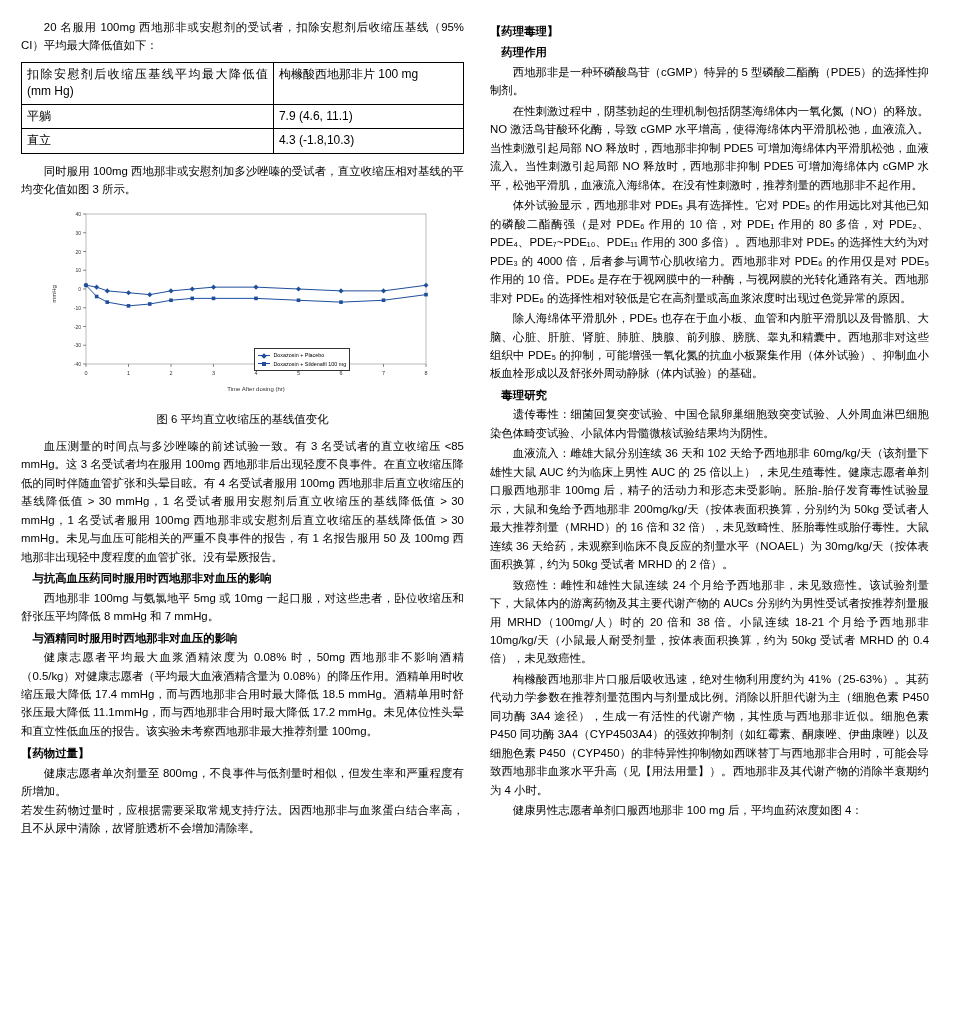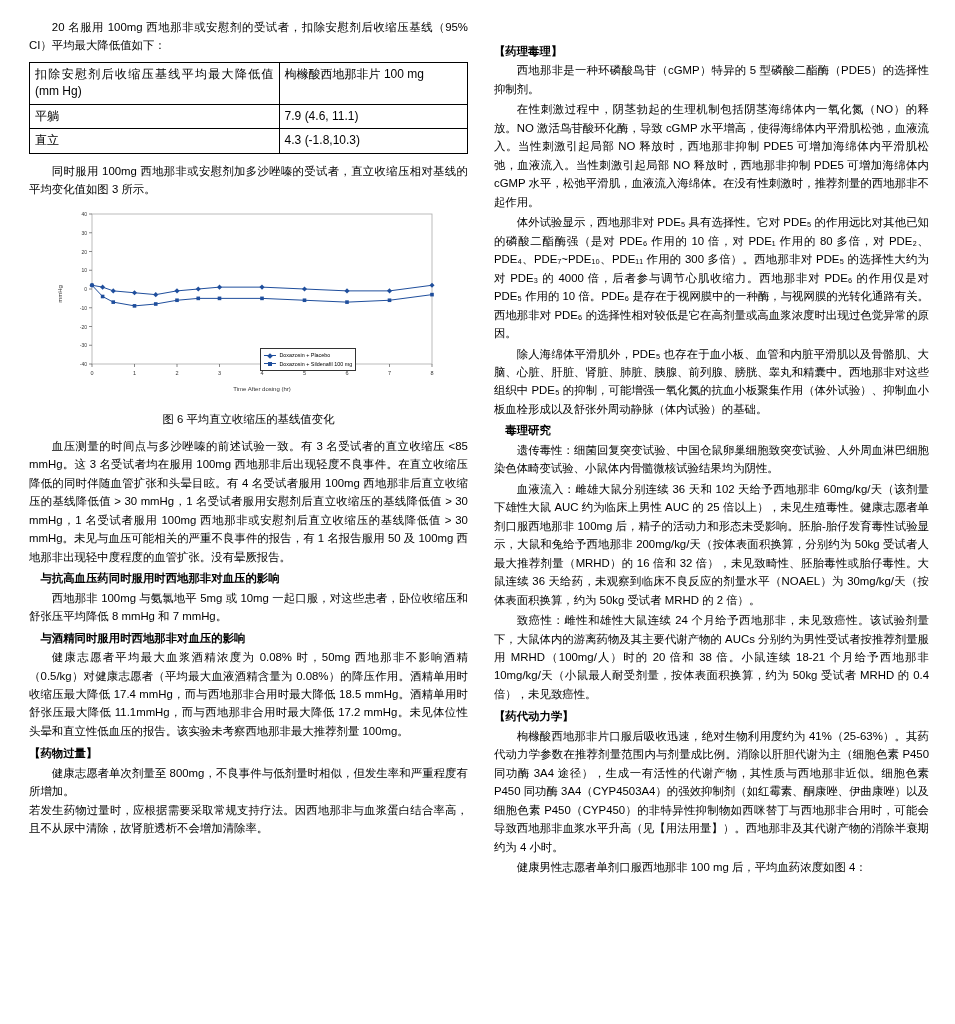--- a/index.html
+++ b/index.html
@@ -8,33 +8,33 @@
     background: #ffffff;
   }
   body {
     width: 955px;
     min-height: 1024px;
     font-family: "Liberation Sans", sans-serif;
     color: #000;
   }
   .page {
     width: 955px;
-    padding: 18px 26px 10px 29px;
+    padding: 18px 26px 10px 21px;
     display: flex;
     gap: 26px;
     align-items: flex-start;
   }
   .col {
     width: 450px;
     font-size: 11.4px;
     line-height: 1.62;
     text-align: justify;
   }
   .col.left { width: 452px; }
-  .col.right { width: 448px; margin-top: 20px; }
+  .col.right { width: 448px; }
 
   p { margin: 0 0 2px 0; }
   .indent { text-indent: 2em; }
   .section-head {
     font-weight: bold;
     margin: 4px 0 1px 0;
   }
   .sub-head {
     font-weight: bold;
     text-indent: 1em;
@@ -226,34 +226,34 @@
 
     <p class="section-head">【药物过量】</p>
     <p class="indent" style="white-space:pre-line;">健康志愿者单次剂量至 800mg，不良事件与低剂量时相似，但发生率和严重程度有所增加。
 若发生药物过量时，应根据需要采取常规支持疗法。因西地那非与血浆蛋白结合率高，且不从尿中清除，故肾脏透析不会增加清除率。</p>
   </div>
 
   <div class="col right">
 
     <p class="section-head">【药理毒理】</p>
 
+    <p class="sub-head">药理作用</p>
     <p class="indent">西地那非是一种环磷酸鸟苷（cGMP）特异的 5 型磷酸二酯酶（PDE5）的选择性抑制剂。</p>
     <p class="indent">在性刺激过程中，阴茎勃起的生理机制包括阴茎海绵体内一氧化氮（NO）的释放。NO 激活鸟苷酸环化酶，导致 cGMP 水平增高，使得海绵体内平滑肌松弛，血液流入。当性刺激引起局部 NO 释放时，西地那非抑制 PDE5 可增加海绵体内平滑肌松弛，血液流入。当性刺激引起局部 NO 释放时，西地那非抑制 PDE5 可增加海绵体内 cGMP 水平，松弛平滑肌，血液流入海绵体。在没有性刺激时，推荐剂量的西地那非不起作用。</p>
     <p class="indent">体外试验显示，西地那非对 PDE₅ 具有选择性。它对 PDE₅ 的作用远比对其他已知的磷酸二酯酶强（是对 PDE₆ 作用的 10 倍，对 PDE₁ 作用的 80 多倍，对 PDE₂、PDE₄、PDE₇~PDE₁₀、PDE₁₁ 作用的 300 多倍）。西地那非对 PDE₅ 的选择性大约为对 PDE₃ 的 4000 倍，后者参与调节心肌收缩力。西地那非对 PDE₆ 的作用仅是对 PDE₅ 作用的 10 倍。PDE₆ 是存在于视网膜中的一种酶，与视网膜的光转化通路有关。西地那非对 PDE₆ 的选择性相对较低是它在高剂量或高血浆浓度时出现过色觉异常的原因。</p>
     <p class="indent">除人海绵体平滑肌外，PDE₅ 也存在于血小板、血管和内脏平滑肌以及骨骼肌、大脑、心脏、肝脏、肾脏、肺脏、胰腺、前列腺、膀胱、睾丸和精囊中。西地那非对这些组织中 PDE₅ 的抑制，可能增强一氧化氮的抗血小板聚集作用（体外试验）、抑制血小板血栓形成以及舒张外周动静脉（体内试验）的基础。</p>
 
     <p class="sub-head">毒理研究</p>
 
     <p class="indent">
       <span>遗传毒性：</span><span>细菌回复突变试验、中国仓鼠卵巢细胞致突变试验、人外周血淋巴细胞染色体畸变试验、小鼠体内骨髓微核试验结果均为阴性。</span>
     </p>
     <p class="indent">
       <span>血液流入：</span><span>雌雄大鼠分别连续 36 天和 102 天给予西地那非 60mg/kg/天（该剂量下雄性大鼠 AUC 约为临床上男性 AUC 的 25 倍以上），未见生殖毒性。健康志愿者单剂口服西地那非 100mg 后，精子的活动力和形态未受影响。胚胎-胎仔发育毒性试验显示，大鼠和兔给予西地那非 200mg/kg/天（按体表面积换算，分别约为 50kg 受试者人最大推荐剂量（MRHD）的 16 倍和 32 倍），未见致畸性、胚胎毒性或胎仔毒性。大鼠连续 36 天给药，未观察到临床不良反应的剂量水平（NOAEL）为 30mg/kg/天（按体表面积换算，约为 50kg 受试者 MRHD 的 2 倍）。</span>
     </p>
     <p class="indent">
       <span>致癌性：</span><span>雌性和雄性大鼠连续 24 个月给予西地那非，未见致癌性。该试验剂量下，大鼠体内的游离药物及其主要代谢产物的 AUCs 分别约为男性受试者按推荐剂量服用 MRHD（100mg/人）时的 20 倍和 38 倍。小鼠连续 18-21 个月给予西地那非 10mg/kg/天（小鼠最人耐受剂量，按体表面积换算，约为 50kg 受试者 MRHD 的 0.4 倍），未见致癌性。</span>
     </p>
 
-    <p class="section-head">【药代动力学】</p>
     <p class="indent">枸橼酸西地那非片口服后吸收迅速，绝对生物利用度约为 41%（25-63%）。其药代动力学参数在推荐剂量范围内与剂量成比例。消除以肝胆代谢为主（细胞色素 P450 同功酶 3A4 途径），生成一有活性的代谢产物，其性质与西地那非近似。细胞色素 P450 同功酶 3A4（CYP4503A4）的强效抑制剂（如红霉素、酮康唑、伊曲康唑）以及细胞色素 P450（CYP450）的非特异性抑制物如西咪替丁与西地那非合用时，可能会导致西地那非血浆水平升高（见【用法用量】）。西地那非及其代谢产物的消除半衰期约为 4 小时。</p>
     <p class="indent">健康男性志愿者单剂口服西地那非 100 mg 后，平均血药浓度如图 4：</p>
   </div>
 </div>
 
 </body></html>

